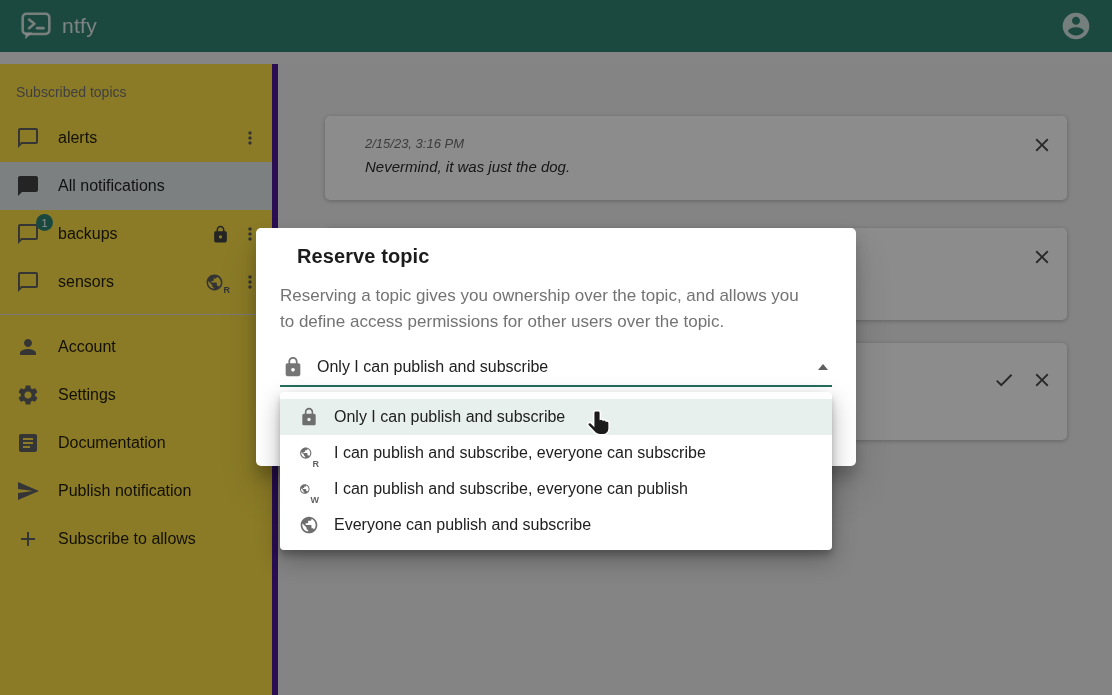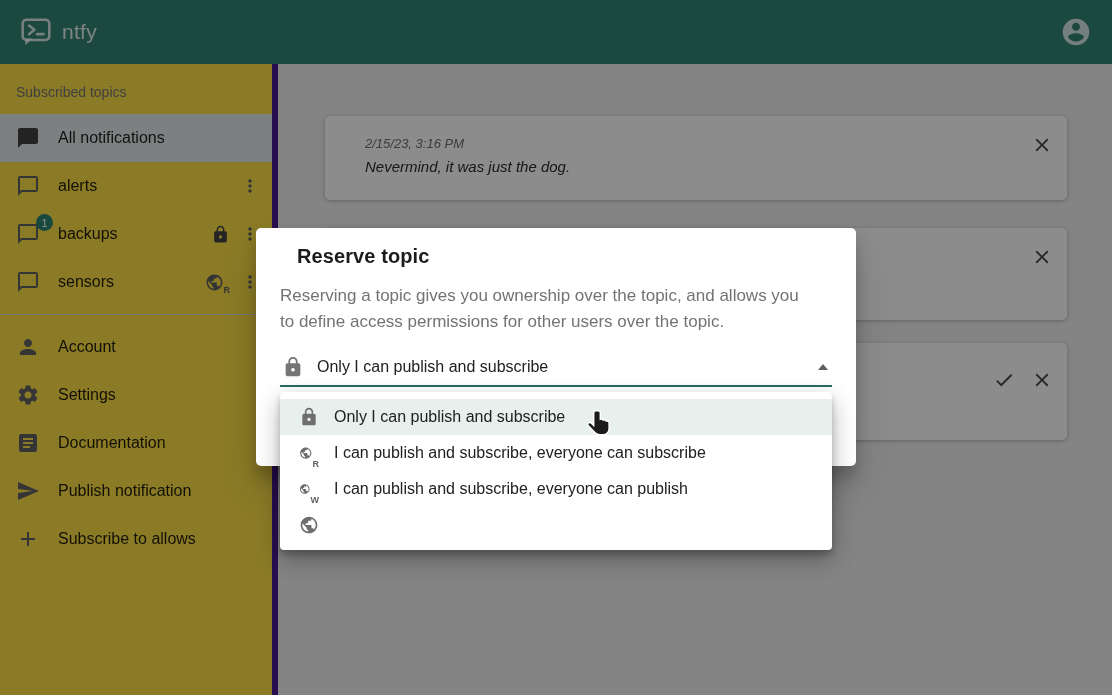--- a/index.html
+++ b/index.html
@@ -1,21 +1,21 @@
 <!DOCTYPE html>
 <html><head>
 <meta charset="utf-8">
 <style>
   * { margin:0; padding:0; box-sizing:border-box; }
   html,body { width:1112px; height:695px; }
   body { font-family:"Liberation Sans","DejaVu Sans",sans-serif; background:#f2f2f2; overflow:hidden; }
   #page { position:relative; width:1112px; height:695px; overflow:hidden; }
 
   
-  .appbar { position:absolute; left:0; top:0; width:1112px; height:64px; background:#338574;
+  .appbar { position:absolute; left:0; top:0; width:1112px; height:52px; background:#338574;
             display:flex; align-items:center; padding:0 20px; z-index:5; }
   .appbar .logo { width:32px; height:32px; flex:0 0 auto; }
   .appbar .title { color:rgba(255,255,255,.87); font-size:21px; font-weight:500; margin-left:10px; letter-spacing:.3px; }
   .appbar .spacer { flex:1; }
   .appbar .account { width:32px; height:32px; }
 
   
   .sidebar { position:absolute; left:0; top:64px; width:278px; height:666px; background:#fde047;
              border-right:6px solid #4c1d95; z-index:4; }
   .section-label { padding:20px 16px 14px 16px; font-size:14px; color:#757575; }
@@ -134,43 +134,43 @@
     <span class="account">
       <svg viewBox="0 0 24 24" width="32" height="32" fill="rgba(255,255,255,.8)">
           <use href="#i-account"></use>
         </svg>
     </span>
   </header>
 
   <nav class="sidebar">
     <div class="section-label">Subscribed topics</div>
 
-    <div class="srow selected">
-      <span class="ricon">
-        <svg viewBox="0 0 24 24" width="24" height="24" fill="#424242">
-            <use href="#i-chat-filled"></use>
-          </svg>
-      </span>
-      <span class="rlabel">All notifications</span>
-    </div>
-
     <div class="srow">
       <span class="ricon">
         <svg viewBox="0 0 24 24" width="24" height="24" fill="#616161">
             <use href="#i-chat-outline"></use>
           </svg>
       </span>
       <span class="rlabel">alerts</span>
       <span class="trail">
         <span class="abtn" style="width:20px;height:20px;color:#5f5f5f">
           <svg viewBox="0 0 24 24" width="20" height="20" fill="currentColor">
               <use href="#i-dots"></use>
             </svg>
         </span>
       </span>
+    </div>
+
+    <div class="srow selected">
+      <span class="ricon">
+        <svg viewBox="0 0 24 24" width="24" height="24" fill="#424242">
+            <use href="#i-chat-filled"></use>
+          </svg>
+      </span>
+      <span class="rlabel">All notifications</span>
     </div>
 
     <div class="srow">
       <span class="ricon">
         <svg viewBox="0 0 24 24" width="24" height="24" fill="#616161">
             <use href="#i-chat-outline"></use>
           </svg>
         <span class="badge">1</span>
       </span>
       <span class="rlabel">backups</span>
@@ -335,20 +335,21 @@
         <span class="globe-sub">W</span>
       </span>
       <span class="mlabel">I can publish and subscribe, everyone can publish</span>
     </div>
     <div class="mitem">
       <span class="micon">
         <svg viewBox="0 0 24 24" width="20" height="20" fill="currentColor">
             <use href="#i-public"></use>
           </svg>
       </span>
+      <span class="mlabel">Everyone can publish and subscribe</span>
     </div>
   </div>
 
   <div class="cursor">
     <svg viewBox="0 0 24 28" width="27" height="30">
       <path d="M9.3 1.6c-1 0-1.8.8-1.8 1.8v12l-2.4-2.3c-.7-.7-1.9-.7-2.6 0-.7.7-.7 1.8 0 2.5l6.3 6.6c1.2 1.2 2.8 1.9 4.5 1.9h2.9c3.1 0 5.7-2.6 5.7-5.7v-5.5c0-1-.8-1.8-1.8-1.8-.3 0-.6.1-.9.2-.2-.8-.9-1.3-1.8-1.3-.4 0-.8.1-1.1.3-.3-.6-1-1-1.7-1-.3 0-.6.1-.9.2V3.4c0-1-.8-1.8-1.8-1.8h-2.6z" fill="#1b1b1b" stroke="#ffffff" stroke-width="1.4"></path>
     </svg>
   </div>
 
 </div>

